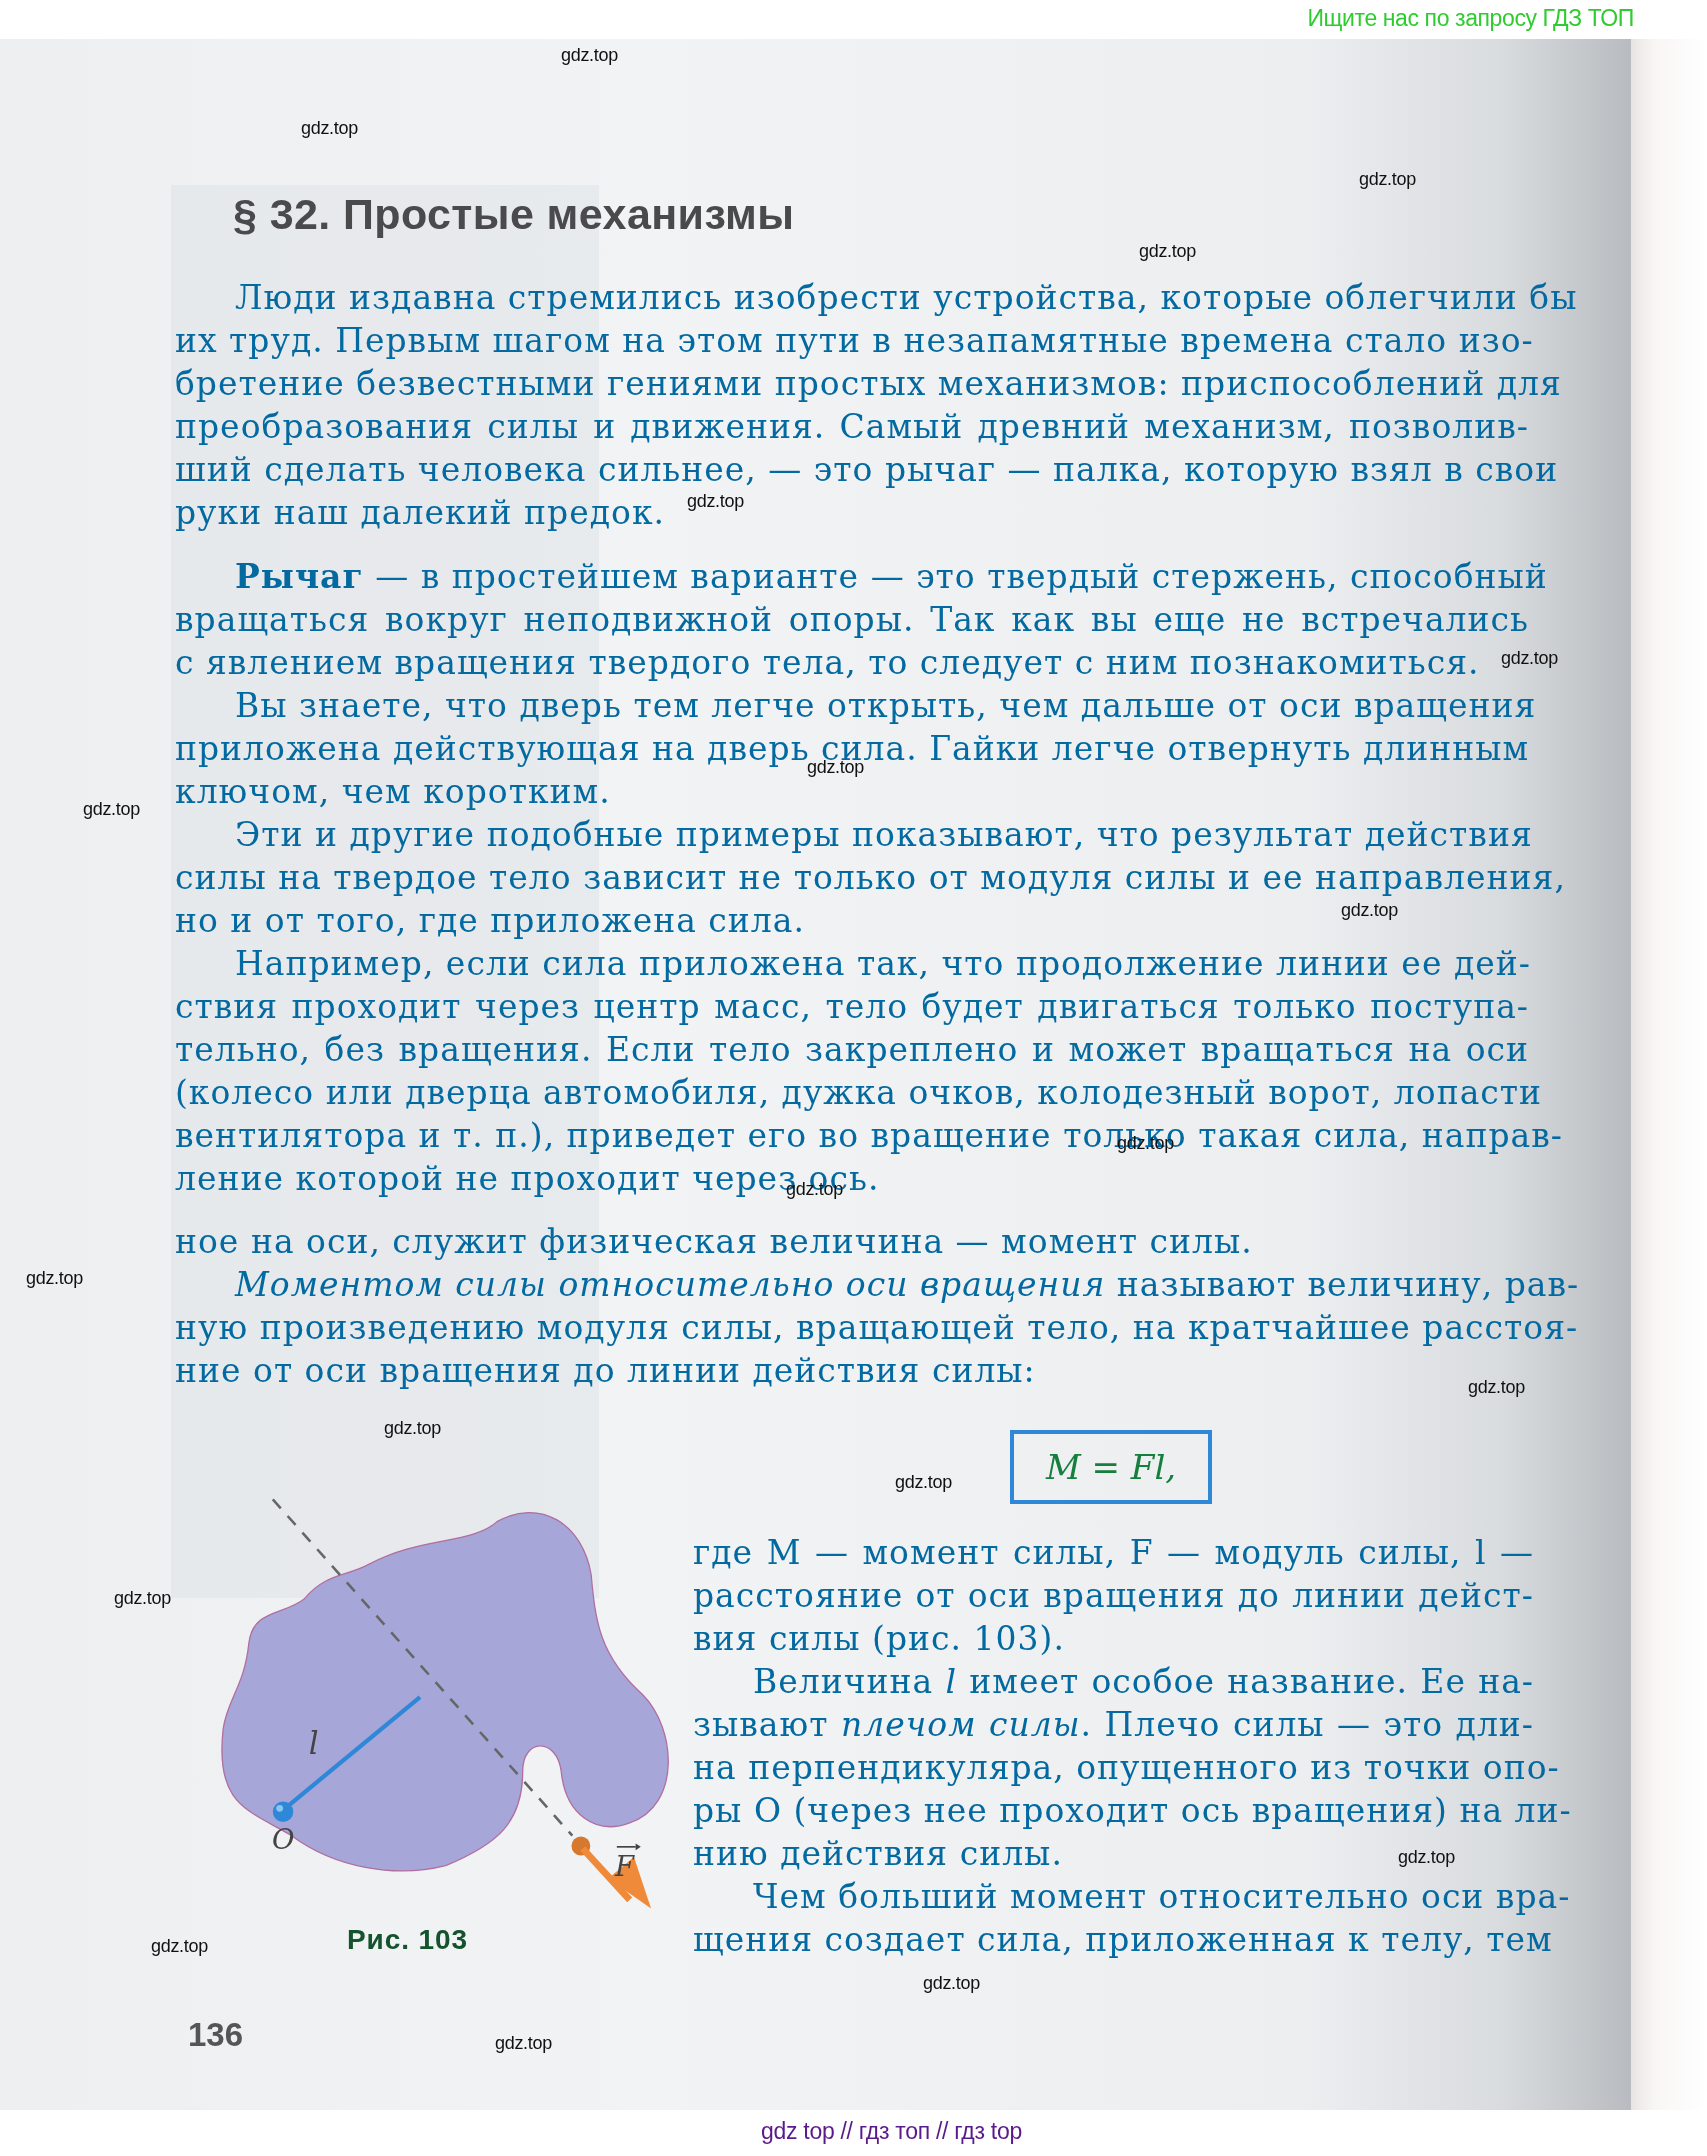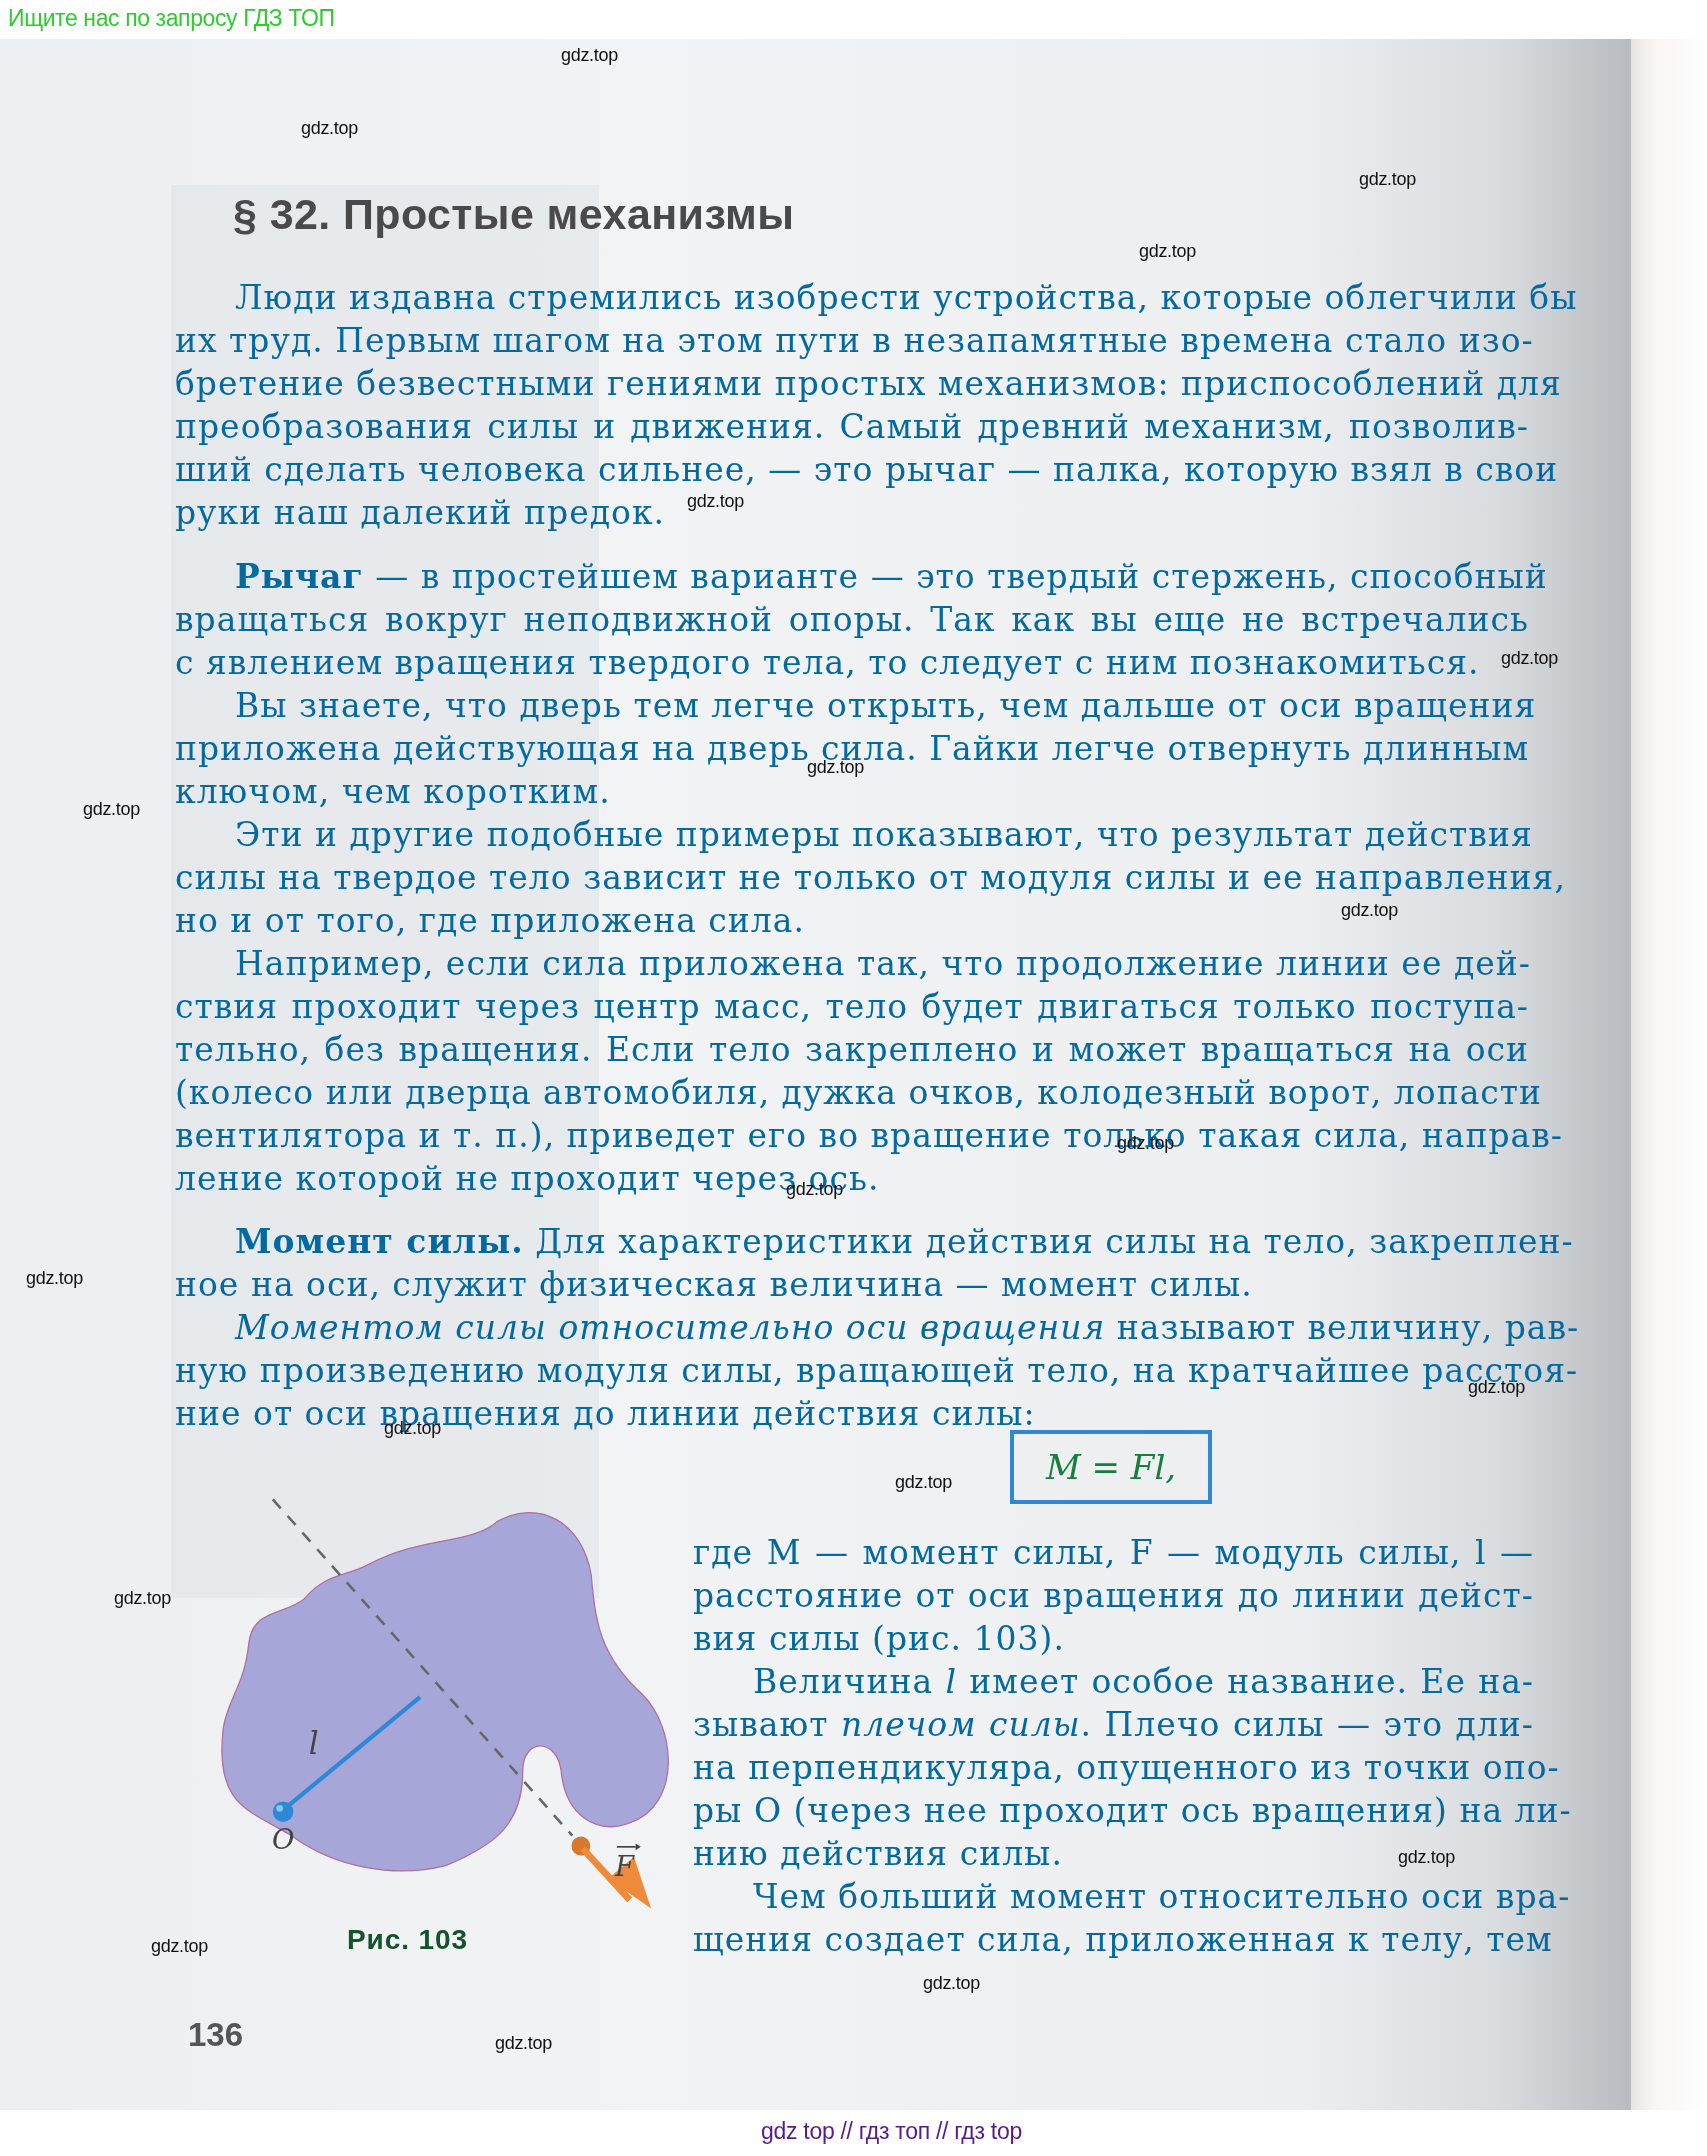--- a/index.html
+++ b/index.html
@@ -3,23 +3,23 @@
 <meta charset="utf-8">
 <style>
   html, body { margin:0; padding:0; }
   body {
     width:1707px; height:2156px; position:relative; overflow:hidden;
     background:#ffffff;
     font-family:"DejaVu Serif", serif;
   }
   .top-banner {
     position:absolute; left:0; top:0; width:1634px; height:39px;
-    background:#ffffff; text-align:left;
+    background:#ffffff; text-align:right;
     font-family:"Liberation Sans", sans-serif; font-size:23px;
-    color:#2ecc2e; line-height:36px; letter-spacing:-0.4px;margin-left:8px;
+    color:#2ecc2e; line-height:36px; letter-spacing:-0.4px;
   }
   .page {
     position:absolute; left:0; top:39px; width:1631px; height:2072px;
     background: linear-gradient(to right, #eeeff1 0%, #f2f3f5 40%, #eceef0 80%, #d9dcdf 92%, #b8bcc0 100%);
     overflow:hidden;
   }
   .page-edge {
     position:absolute; left:1631px; top:39px; width:76px; height:2072px;
     background: linear-gradient(to right, #e8e4e2 0%, #f8f6f5 30%, #ffffff 100%);
   }
@@ -111,21 +111,20 @@
   <div>
     <span class="line indent">Например, если сила приложена так, что продолжение линии ее дей-</span>
     <span class="line">ствия проходит через центр масс, тело будет двигаться только поступа-</span>
     <span class="line">тельно, без вращения. Если тело закреплено и может вращаться на оси</span>
     <span class="line">(колесо или дверца автомобиля, дужка очков, колодезный ворот, лопасти</span>
     <span class="line">вентилятора и т. п.), приведет его во вращение только такая сила, направ-</span>
     <span class="line last">ление которой не проходит через ось.</span>
   </div>
   <div class="para-gap"></div>
   <div>
-    <span class="line indent"><span class="b">Момент силы.</span><span> Для характеристики действия силы на тело, закреплен-</span></span>
     <span class="line last">ное на оси, служит физическая величина — момент силы.</span>
   </div>
   <div>
     <span class="line indent"><span class="i">Моментом силы относительно оси вращения</span><span> называют величину, рав-</span></span>
     <span class="line">ную произведению модуля силы, вращающей тело, на кратчайшее расстоя-</span>
     <span class="line last">ние от оси вращения до линии действия силы:</span>
   </div>
 </div>
 
 <div class="formula-box">M = Fl,</div>

